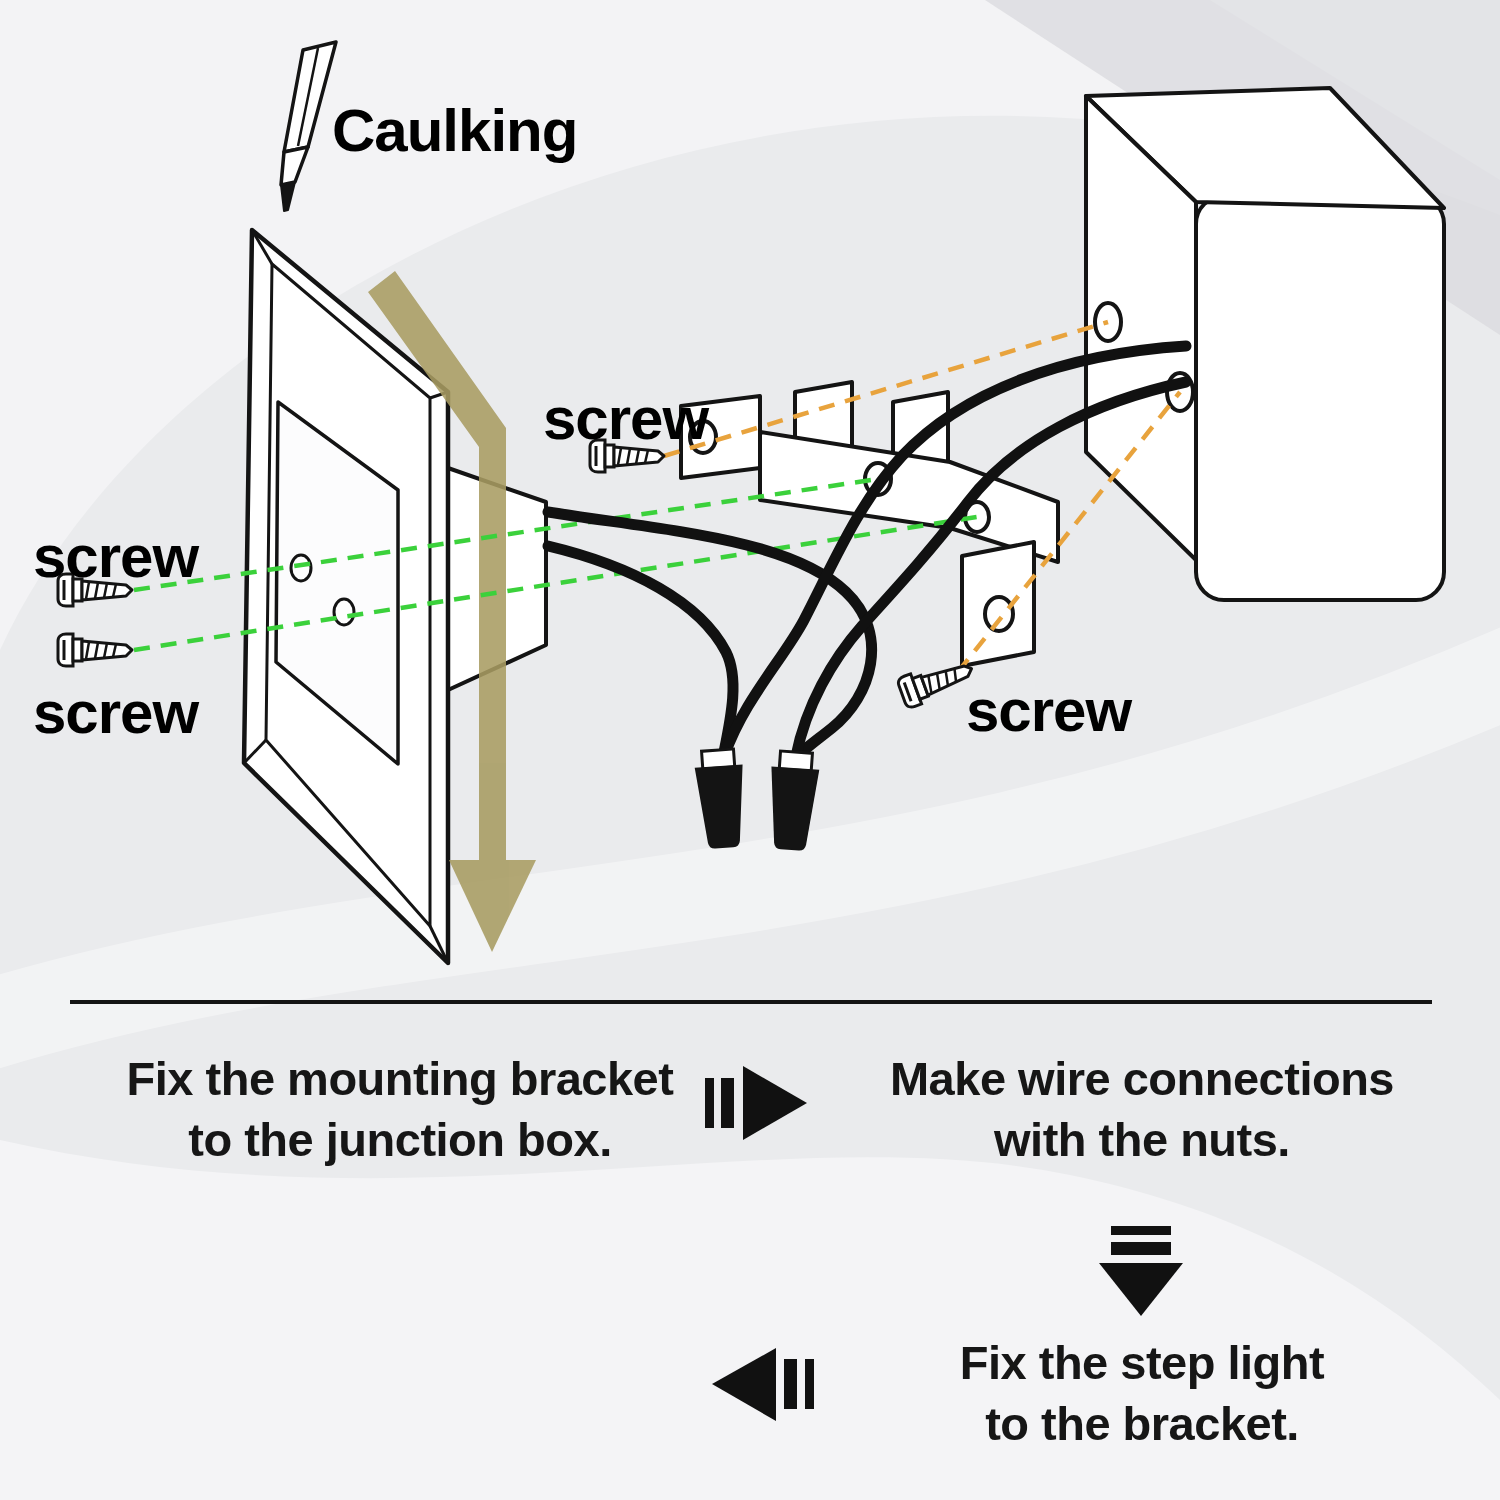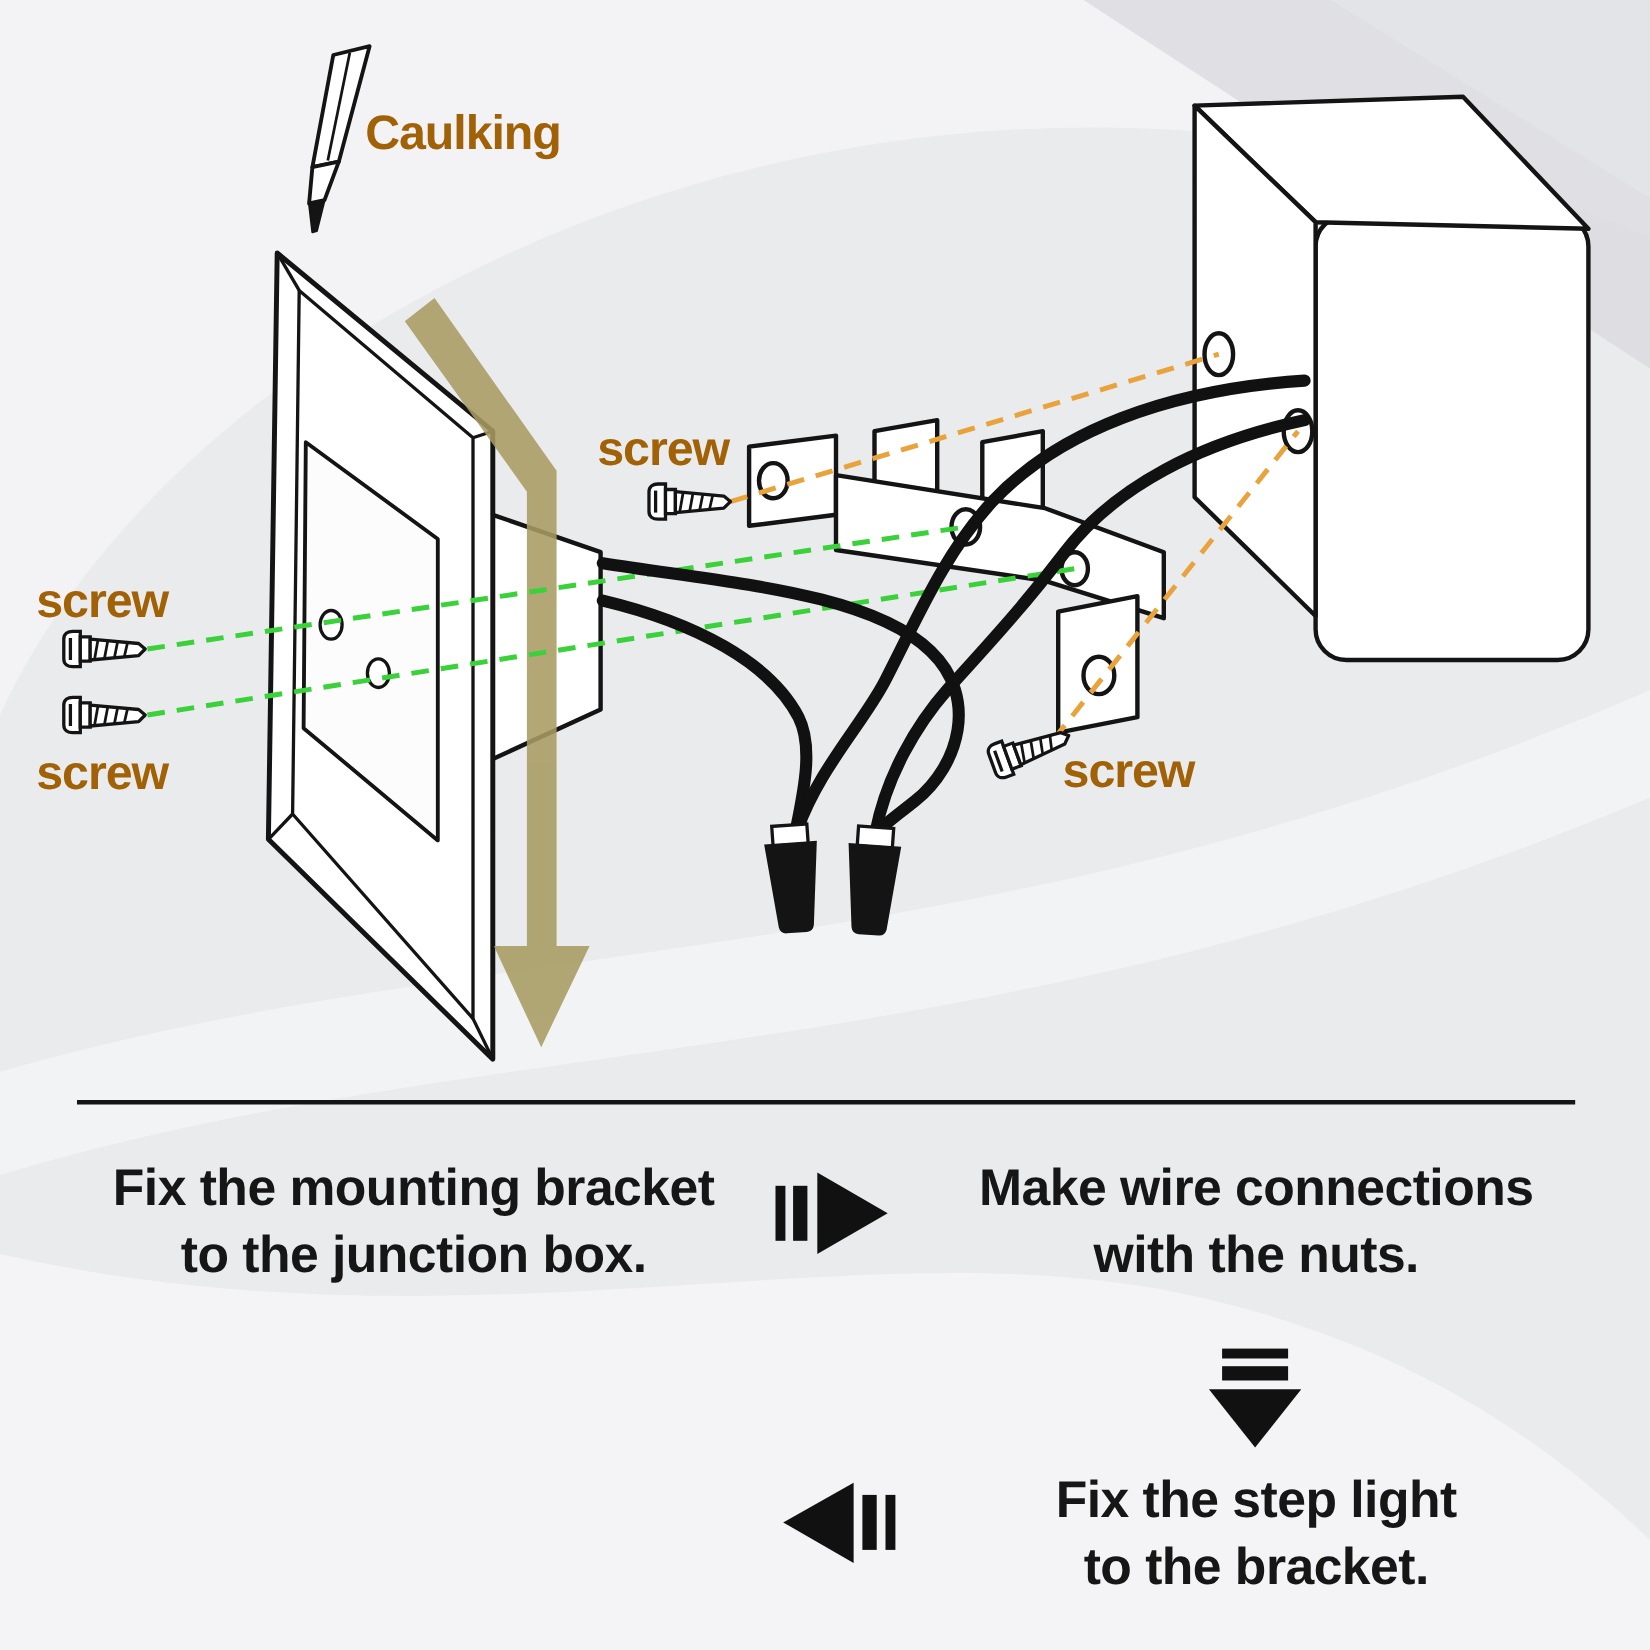--- a/index.html
+++ b/index.html
@@ -2,33 +2,33 @@
 <html><head>
 <meta charset="utf-8">
 <style>
   html,body{margin:0;padding:0;background:#ffffff;}
   .stage{
     position:relative;width:1500px;height:1500px;overflow:hidden;
     background:#eaebed;font-family:"Liberation Sans",sans-serif;
   }
   svg.scene{position:absolute;left:0;top:0;width:1500px;height:1500px;}
   .lbl{
-    position:absolute;font-weight:700;font-size:44px;color:#a16207;
+    position:absolute;font-weight:700;font-size:60px;color:#000000;
     letter-spacing:-1px;white-space:nowrap;
   }
   .lbl-caulking{left:332px;top:96px;}
   .lbl-screw-top{left:543px;top:384px;}
   .lbl-screw-l1{left:33px;top:522px;}
   .lbl-screw-l2{left:33px;top:678px;}
   .lbl-screw-r{left:966px;top:676px;}
   .instr{
     position:absolute;font-weight:700;font-size:47px;color:#161616;
     text-align:center;line-height:1.3;white-space:pre-line;letter-spacing:-0.5px;
   }
-  .instr-1{left:76px;top:1048px;width:600px;}
+  .instr-1{left:100px;top:1048px;width:600px;}
   .instr-2{left:852px;top:1048px;width:580px;}
   .instr-3{left:852px;top:1332px;width:580px;}
   .instr-4{left:76px;top:1332px;width:624px;}
 </style>
 </head>
 <body>
 
 <div class="stage">
 
   <svg class="scene" viewBox="0 0 1500 1500">

